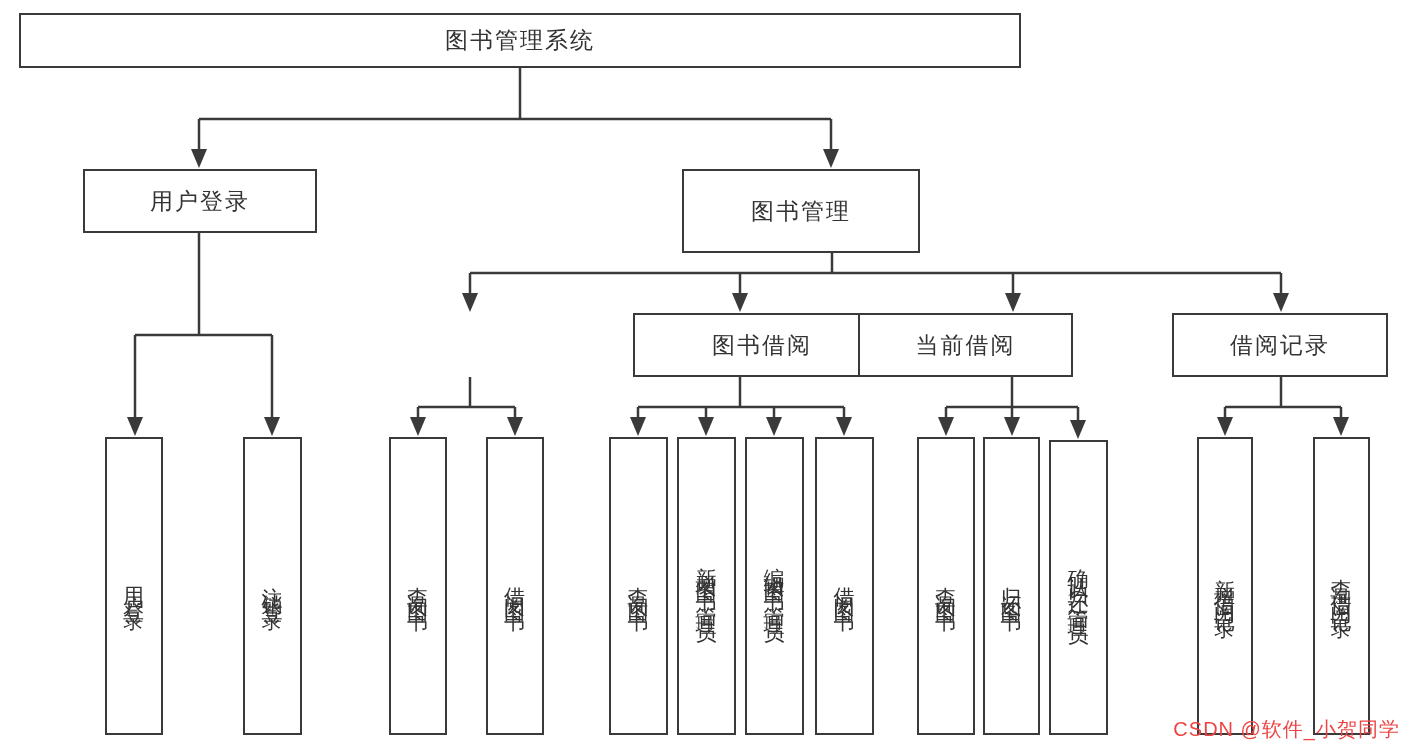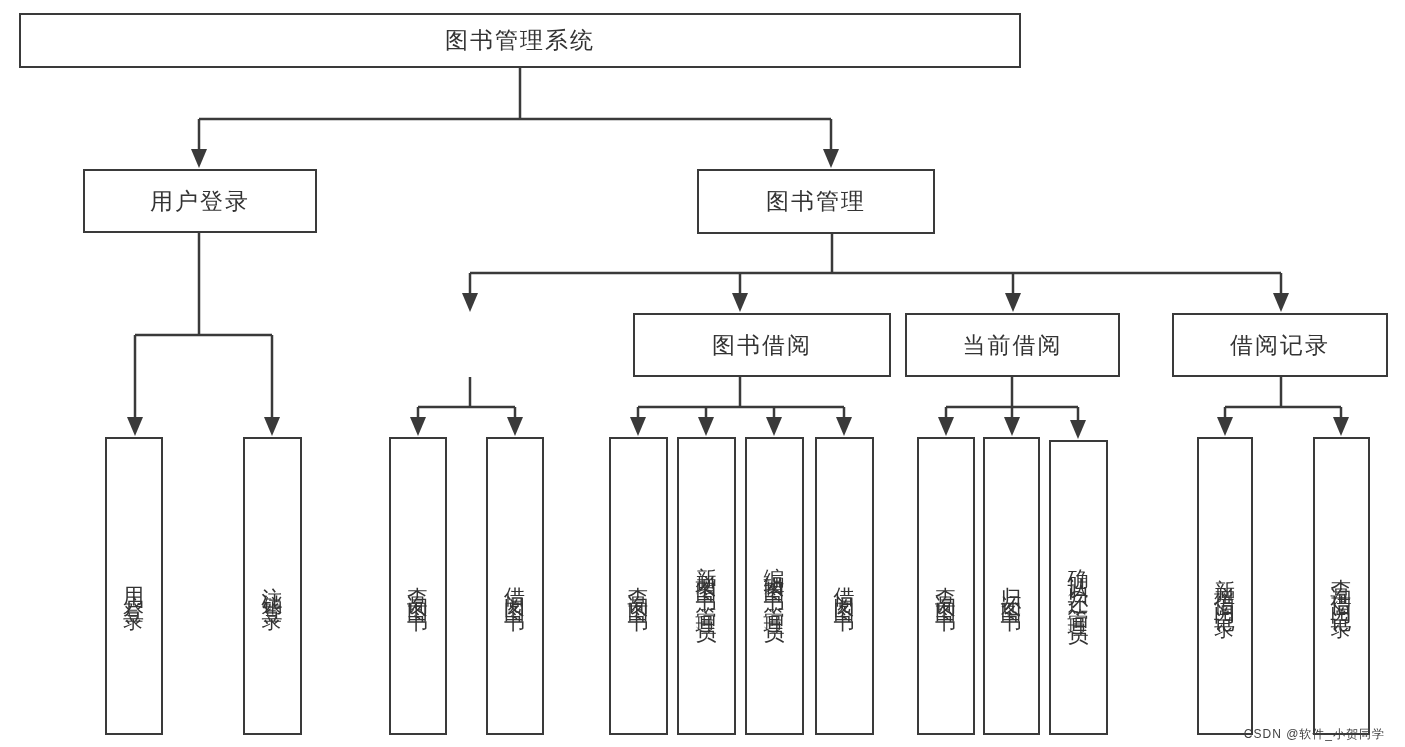--- a/index.html
+++ b/index.html
@@ -11,22 +11,22 @@
   .node{
     position:absolute;background:#ffffff;border:2.5px solid #3a3a3a;box-sizing:border-box;
     display:flex;align-items:center;justify-content:center;
   }
   .node.h span{font-size:23px;letter-spacing:2px;white-space:nowrap;color:#333333;}
   .node.v span{
     writing-mode:vertical-rl;text-orientation:mixed;
     font-size:21px;letter-spacing:8px;line-height:1.1;color:#333333;white-space:nowrap;
   }
   .watermark{
-    position:absolute;right:20px;bottom:4px;font-size:12px;letter-spacing:1px;
-    color:#404040;white-space:nowrap;
+    position:absolute;right:5px;bottom:4px;font-size:20px;letter-spacing:1px;
+    color:#ef4444;white-space:nowrap;
   }
 </style>
 </head>
 <body>
 
 <div class="canvas">
 
   <svg class="connectors" width="1405" height="747" viewBox="0 0 1405 747" xmlns="http://www.w3.org/2000/svg">
     <g stroke="#3a3a3a" stroke-width="2.5" fill="none">
 
@@ -93,28 +93,28 @@
     </g>
   </svg>
 
   <div class="node h" style="left:19px;top:13px;width:1002px;height:55px">
     <span>图书管理系统</span>
   </div>
 
   <div class="node h" style="left:83px;top:169px;width:234px;height:64px">
     <span>用户登录</span>
   </div>
-  <div class="node h" style="left:697px;top:169px;width:238px;height:65px">
+  <div class="node h" style="left:682px;top:169px;width:238px;height:84px">
     <span>图书管理</span>
   </div>
 
   <div class="node h" style="left:633px;top:313px;width:258px;height:64px">
     <span>图书借阅</span>
   </div>
-  <div class="node h" style="left:905px;top:313px;width:215px;height:64px">
+  <div class="node h" style="left:858px;top:313px;width:215px;height:64px">
     <span>当前借阅</span>
   </div>
   <div class="node h" style="left:1172px;top:313px;width:216px;height:64px">
     <span>借阅记录</span>
   </div>
 
   <div class="node v" style="left:105px;top:437px;width:58px;height:298px">
     <span>用户登录</span>
   </div>
   <div class="node v" style="left:243px;top:437px;width:59px;height:298px">

